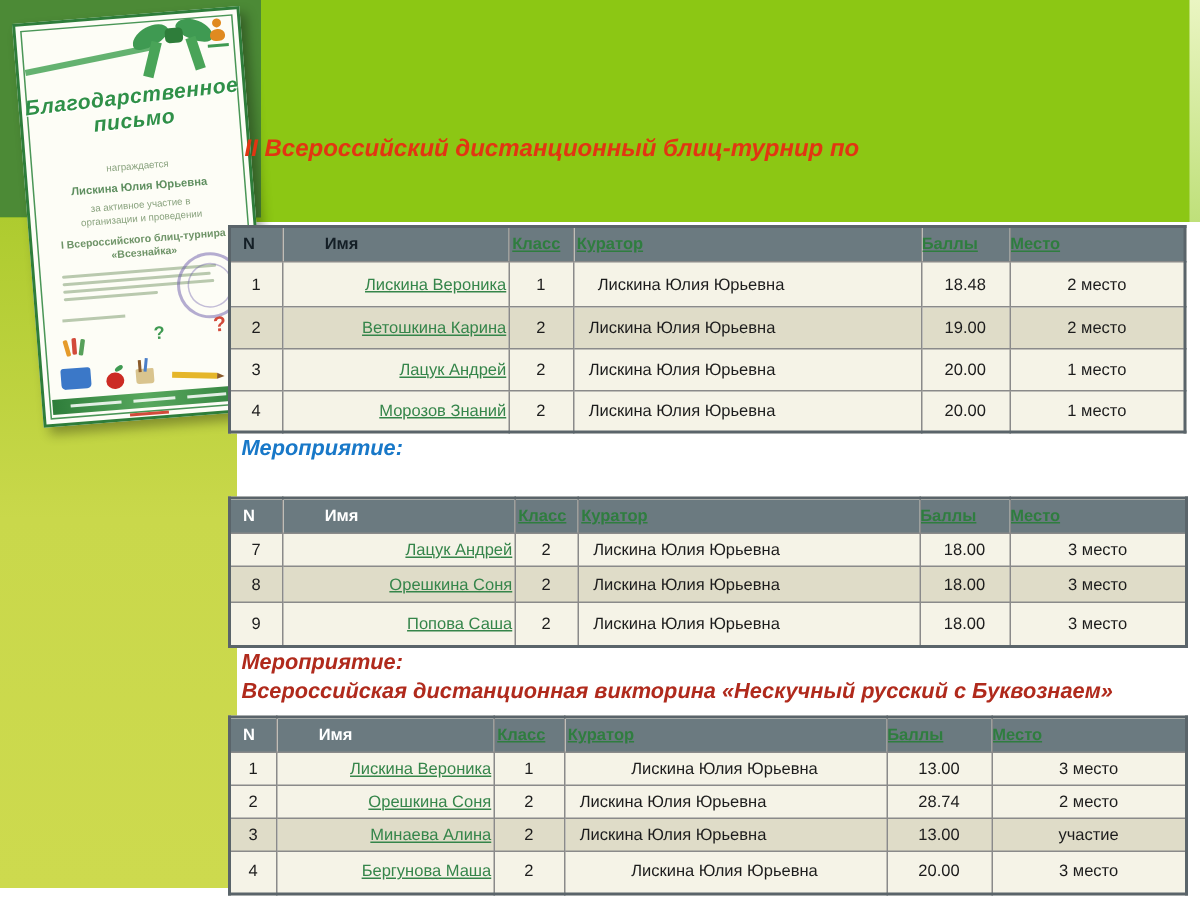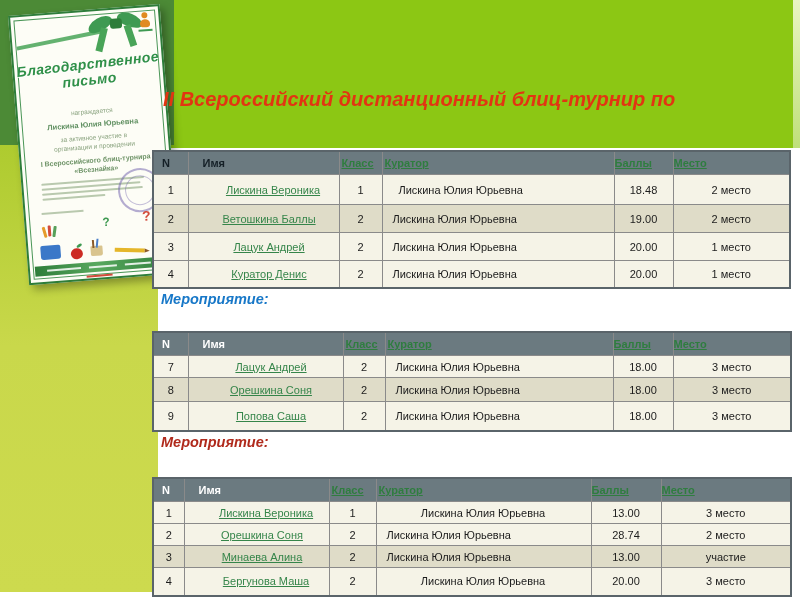--- a/index.html
+++ b/index.html
@@ -9,41 +9,41 @@
   }
   
   .band-top{position:absolute;left:0;top:0;width:800px;height:148px;background:#8cc714;}
   .corner-dark{position:absolute;left:0;top:0;width:174px;height:145px;background:#4c8a36;}
   .left-strip{position:absolute;left:0;top:145px;width:158px;height:447px;
     background:linear-gradient(180deg,#aecb2f 0%,#c9d84b 45%,#cdda4e 100%);}
   .right-edge{position:absolute;left:793px;top:0;width:7px;height:148px;
     background:linear-gradient(180deg,#eaf5c2,#bfe07a);}
   
   .main-title{position:absolute;left:163px;top:90px;width:620px;z-index:3;
-    color:#e23512;font-size:20px;font-weight:bold;font-style:italic;line-height:19px;}
+    color:#e23512;font-size:16px;font-weight:bold;font-style:italic;line-height:19px;}
   .section{position:absolute;left:161px;z-index:3;font-weight:bold;font-style:italic;
     font-size:14.5px;line-height:19px;white-space:nowrap;}
   .section.s2{top:290px;color:#1878c8;}
   .section.s3{top:433px;color:#b02a1c;}
   
   table.res{position:absolute;z-index:2;border-collapse:collapse;table-layout:fixed;
     background:#f5f3e7;font-size:11px;color:#1c1c1c;border:2px solid #5a646a;}
   table.res td,table.res th{border:1px solid #8a8a8a;overflow:hidden;white-space:nowrap;}
   table.res thead th{background:#6b7a80;font-size:11px;font-weight:bold;height:20px;text-align:left;}
   table.res thead th.hlink{color:#2f7d3f;text-decoration:underline;cursor:pointer;}
   table.res.t1 thead th.hplain{color:#141f26;}
   table.res.t2 thead th.hplain,table.res.t3 thead th.hplain{color:#ffffff;}
   table.res td{text-align:center;}
-  table.res td.name{text-align:center;padding-left:12px;}
+  table.res td.name{text-align:right;padding-left:12px;}
   table.res td.cur{text-align:left;padding-left:10px;}
   table.res td.cur.ccenter{text-align:center;padding-left:0;}
   table.res td.name.indent{padding-left:20px;}
   table.res tr.alt td{background:#dfdcc8;}
   table.res a.stu{color:#35854a;text-decoration:underline;cursor:pointer;}
-  th.p8{padding-left:8px;} th.p14{padding-left:14px;} th.p2{padding-left:2px;}
+  th.p8{padding-left:8px;} th.p14{padding-left:28px;} th.p2{padding-left:2px;}
   th.cen{text-align:center;padding-left:0;}
   
   .certificate{position:absolute;left:8px;top:16px;width:148px;height:266px;z-index:1;
     background:#fdfdf6;border:2px solid #2e7d3a;transform:rotate(-4.5deg);
     transform-origin:top left;box-shadow:4px 5px 8px rgba(0,0,0,.32);}
   .cert-inner{position:absolute;left:3px;top:3px;right:3px;bottom:3px;border:1px solid #4a9657;}
   .ribbon-band{position:absolute;top:24px;left:4px;width:86px;height:4px;background:#49a458;
     transform:rotate(-7deg);opacity:.85;}
   .bow{position:absolute;top:0;left:74px;width:62px;height:40px;}
   .bow .loop-l{position:absolute;left:2px;top:7px;width:26px;height:13px;background:#3f9a52;
@@ -192,37 +192,37 @@
     <tr style="height:30px;">
       <td>1</td>
       <td class="name indent"><a class="stu">Лискина Вероника</a></td>
       <td>1</td>
       <td class="cur" style="padding-left:16px;">Лискина Юлия Юрьевна</td>
       <td>18.48</td>
       <td>2 место</td>
     </tr>
     <tr class="alt" style="height:28px;">
       <td>2</td>
-      <td class="name"><a class="stu">Ветошкина Баллы</a></td>
+      <td class="name"><a class="stu">Ветошкина Карина</a></td>
       <td>2</td>
       <td class="cur">Лискина Юлия Юрьевна</td>
       <td>19.00</td>
       <td>2 место</td>
     </tr>
     <tr style="height:28px;">
       <td>3</td>
       <td class="name"><a class="stu">Лацук Андрей</a></td>
       <td>2</td>
       <td class="cur">Лискина Юлия Юрьевна</td>
       <td>20.00</td>
       <td>1 место</td>
     </tr>
     <tr style="height:27px;">
       <td>4</td>
-      <td class="name"><a class="stu">Куратор Денис</a></td>
+      <td class="name"><a class="stu">Морозов Знаний</a></td>
       <td>2</td>
       <td class="cur">Лискина Юлия Юрьевна</td>
       <td>20.00</td>
       <td>1 место</td>
     </tr>
   </tbody>
 </table>
 
 <div class="section s2">
   <div>Мероприятие:</div>
@@ -270,20 +270,21 @@
       <td>2</td>
       <td class="cur">Лискина Юлия Юрьевна</td>
       <td>18.00</td>
       <td>3 место</td>
     </tr>
   </tbody>
 </table>
 
 <div class="section s3">
   <div>Мероприятие:</div>
+  <div>Всероссийская дистанционная викторина «Нескучный русский с Буквознаем»</div>
 </div>
 
 <table class="res t3" style="left:152px;top:477px;width:638px;">
   <colgroup>
       <col style="width:31px">
       <col style="width:145px">
       <col style="width:47px">
       <col style="width:215px">
       <col style="width:70px">
       <col style="width:130px">

